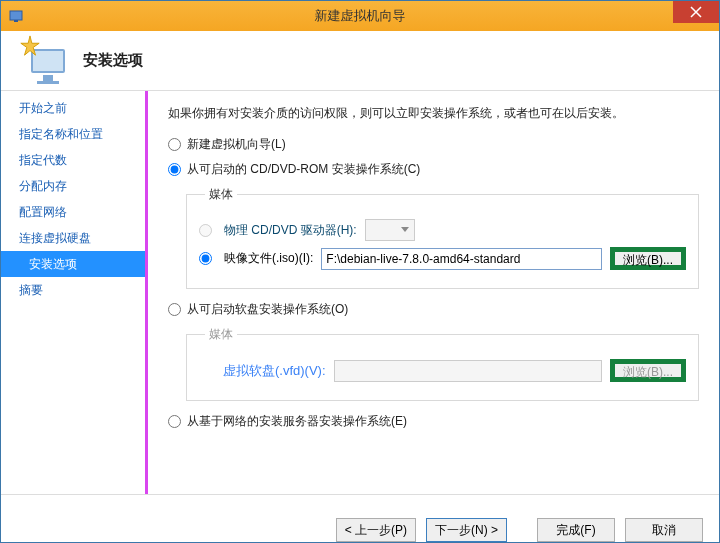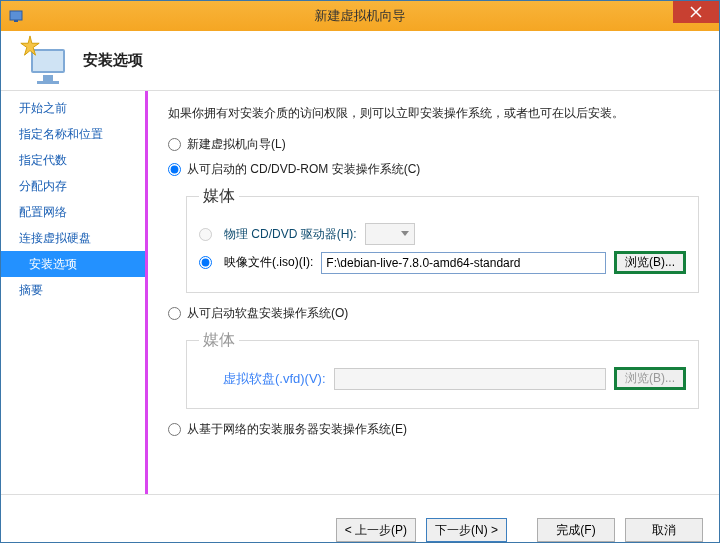--- a/index.html
+++ b/index.html
@@ -16,29 +16,29 @@
   .sidebar { width: 147px; border-right: 3px solid #d946ef; padding-top: 4px; }
   .sidebar-item { padding: 4px 10px 4px 18px; color: #1a5fb4; cursor: pointer; font-size: 12px; line-height: 18px; }
   .sidebar-item.active { background: #2391ff; color: #fff; padding-left: 28px; }
   .content { flex: 1; padding: 14px 20px 10px 20px; overflow: auto; }
   .intro { color: #222; margin-bottom: 14px; font-size: 12px; }
   .radio-row { display: flex; align-items: center; margin: 8px 0; }
   .radio-row input[type=radio] { margin-right: 6px; }
   .radio-row label { font-size: 12px; color: #222; }
   fieldset { border: 1px solid #d9d9d9; padding: 10px 12px 12px 12px; margin: 4px 0 12px 18px; }
   fieldset.disabled { color: #aaa; }
-  fieldset legend { padding: 0 4px; font-size: 16px; color: #333; }
+  fieldset legend { padding: 0 4px; font-size: 12px; color: #333; margin-left: 6px; }
   fieldset.disabled legend { color: #999; }
   .sub-row { display: flex; align-items: center; margin: 6px 0; gap: 8px; }
   .sub-row input[type=radio] { margin-right: 4px; }
   .sub-row .sub-label { font-size: 12px; }
   .select-fake { width: 50px; height: 22px; border: 1px solid #ccc; background: #f4f4f4; position: relative; }
   .select-fake .caret { position: absolute; right: 5px; top: 7px; width: 0; height: 0; border-left: 4px solid transparent; border-right: 4px solid transparent; border-top: 5px solid #888; }
   .path-input { flex: 1; height: 22px; border: 1px solid #7a9fcd; padding: 2px 4px; font-size: 12px; min-width: 200px; }
-  .browse-btn { height: 23px; min-width: 62px; border: 3px solid #15803d; background: #efefef; font-size: 12px; cursor: pointer; padding: 0 8px; }
+  .browse-btn { height: 23px; min-width: 62px; border: 5px solid #15803d; background: #efefef; font-size: 12px; cursor: pointer; padding: 0 8px; }
   .browse-btn:disabled { color: #999; cursor: default; }
   .vfd-label { margin-left: 24px; color: #3b82f6; font-size: 13px; }
   .footer { height: 48px; border-top: 1px solid #ddd; display: flex; align-items: flex-end; justify-content: flex-end; padding: 0 16px; gap: 10px; }
   .footer button { height: 24px; min-width: 78px; border: 1px solid #adadad; background: #efefef; font-size: 12px; cursor: pointer; padding: 0 8px; }
   .footer button.primary { border: 1px solid #3c7fbf; }
   .gap { width: 10px; }
   
   .mon-body { position:absolute; left:10px; top:12px; width:34px; height:24px; background:#cfe3f4; border:2px solid #7fa9d6; border-radius:2px; }
   .mon-stand { position:absolute; left:22px; top:38px; width:10px; height:6px; background:#7fa9d6; }
   .mon-base { position:absolute; left:16px; top:44px; width:22px; height:3px; background:#7fa9d6; }

